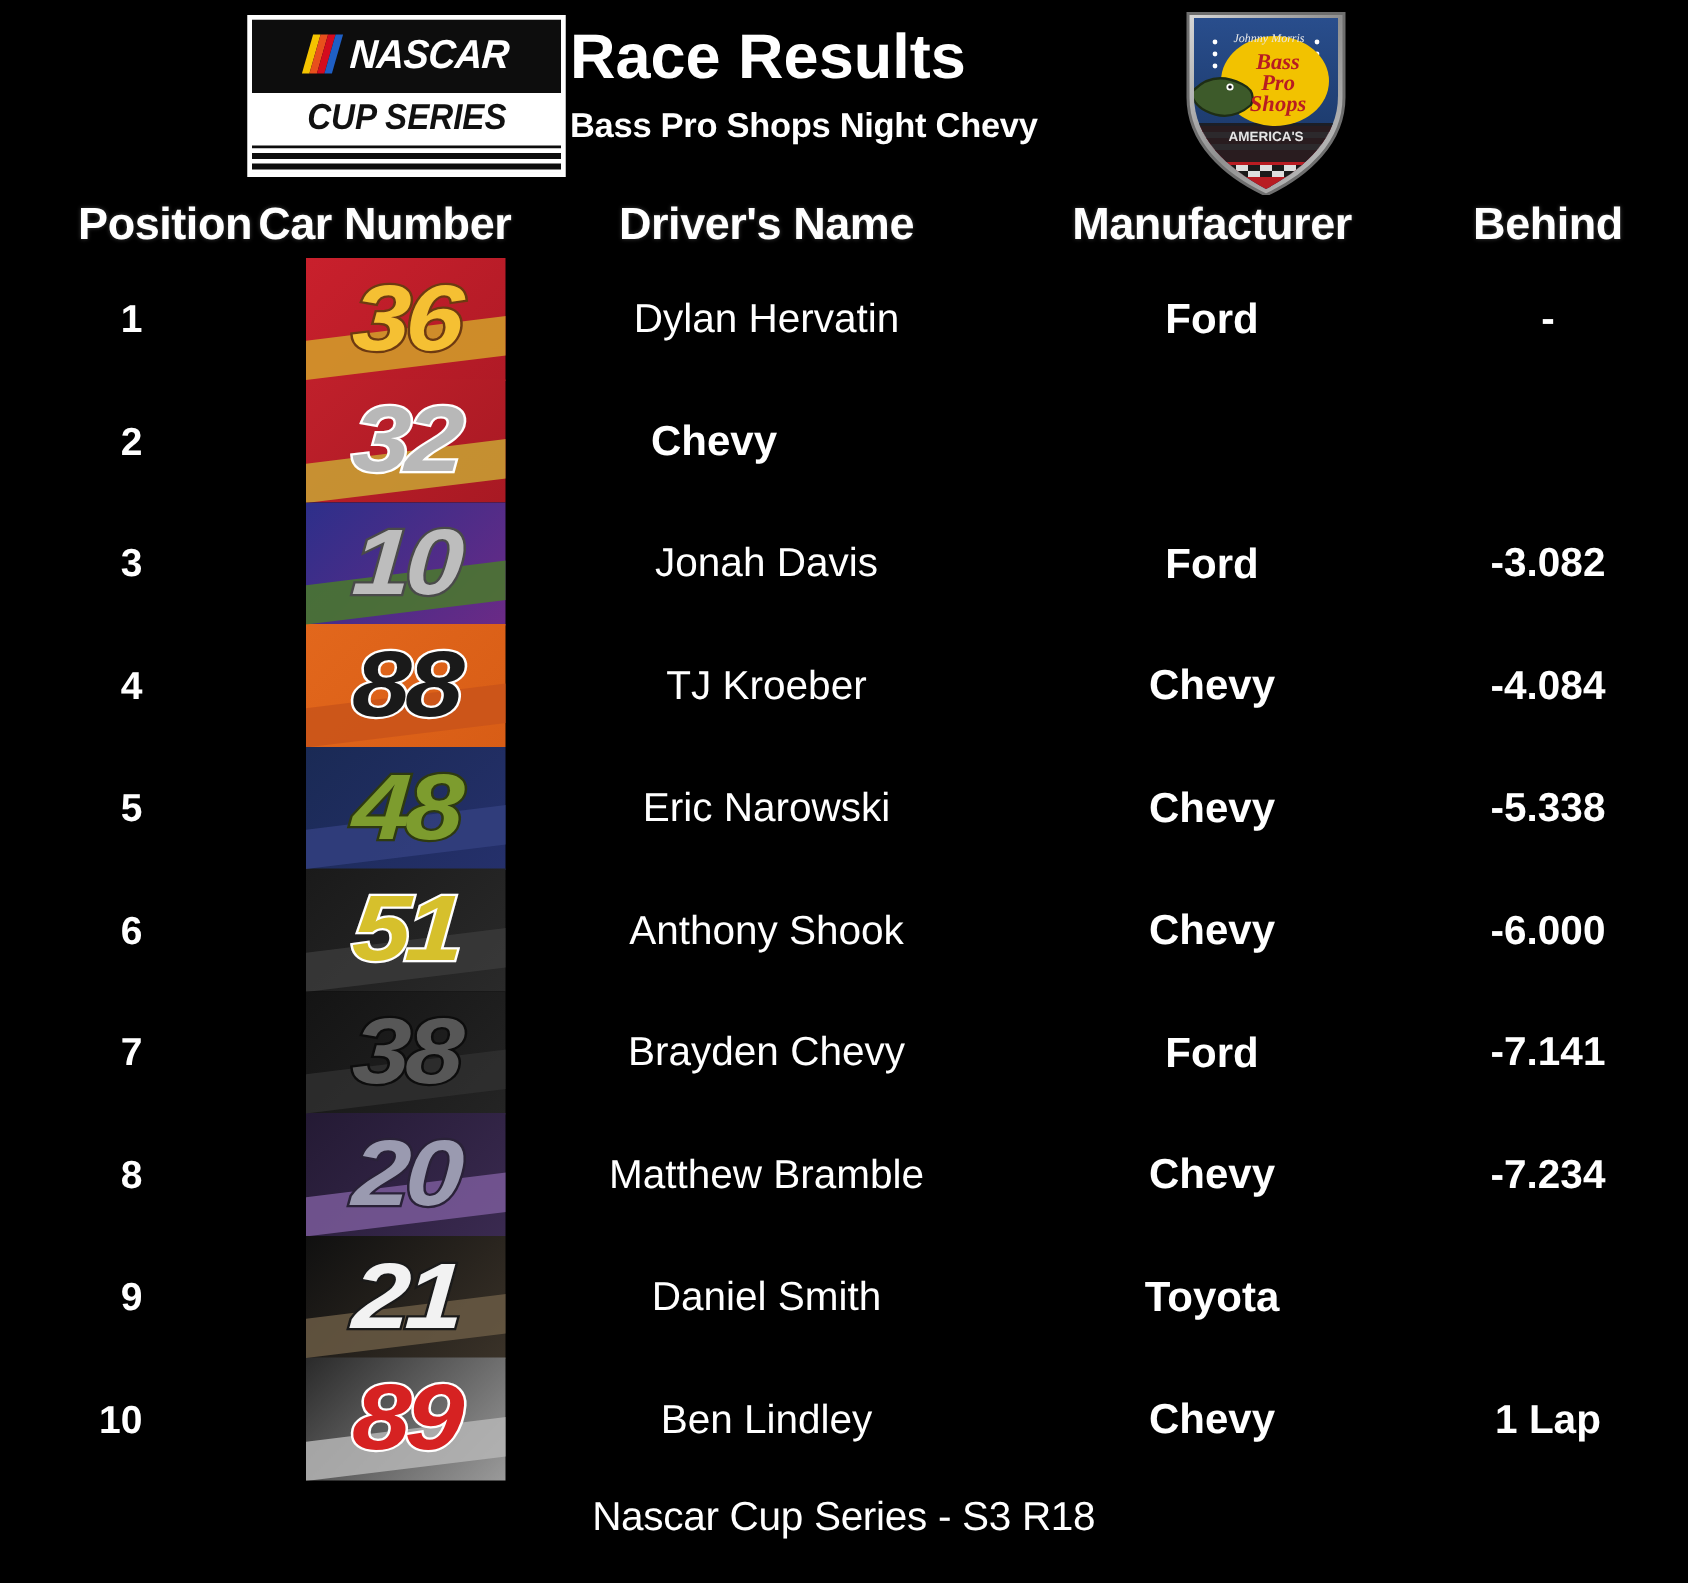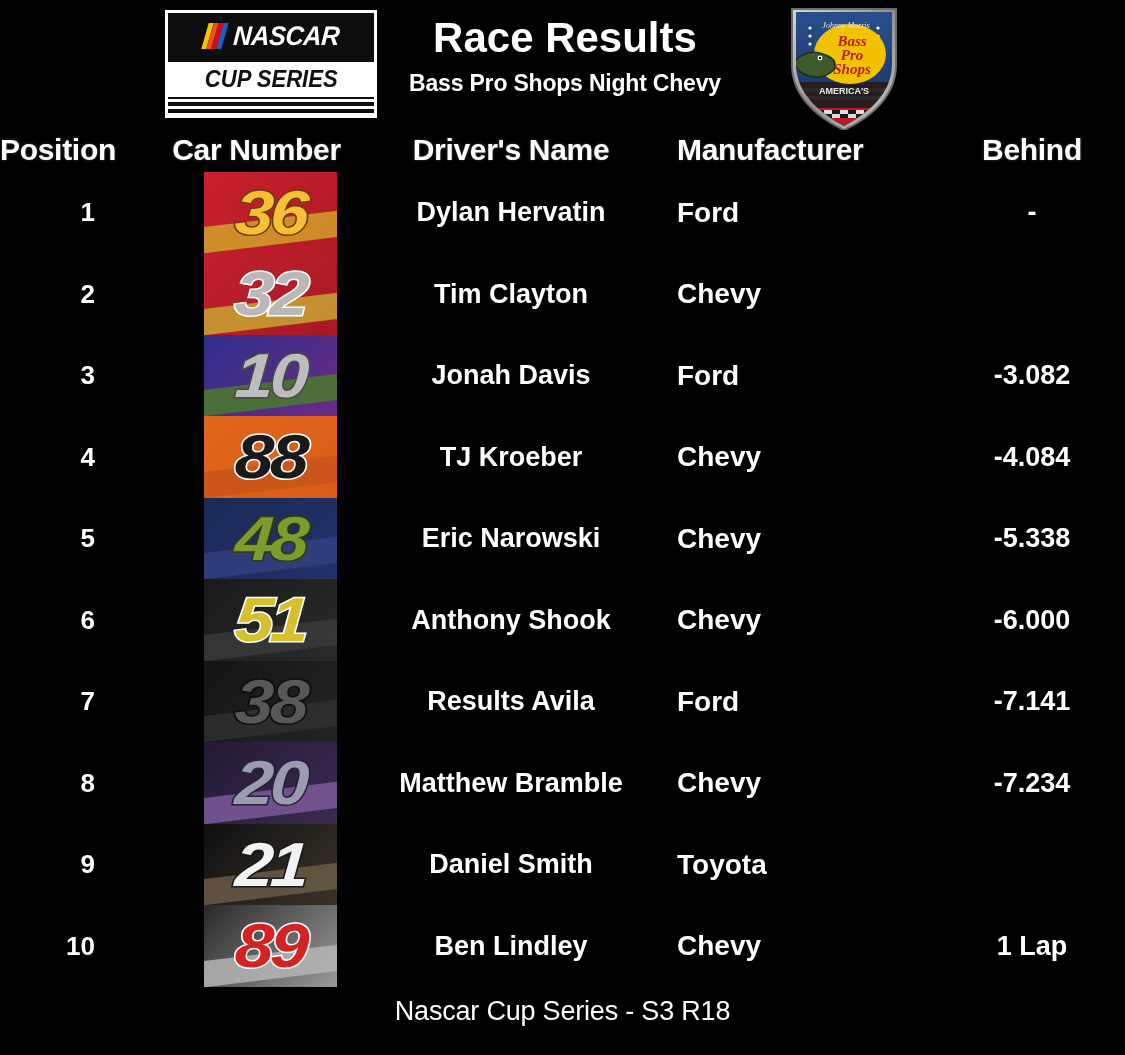--- a/index.html
+++ b/index.html
@@ -84,21 +84,21 @@
   }
   .nascar-bars { flex: 1 1 auto; background:#ffffff; padding-top:3px;}
   .nascar-bars span { display:block; background:#0d0d0d; height:4px; margin-bottom:3px; }
 
   
   .title-block {
     position: absolute;
     left: 380px;
     top: 16px;
     width: 370px;
-    text-align: center;
+    text-align: left;
   }
   .race-title {
     font-size: 42px;
     font-weight: bold;
     line-height: 1.05;
     letter-spacing: 0px;
     text-shadow: 0 0 2px #000;
   }
   .race-subtitle {
     margin-top: 10px;
@@ -127,33 +127,33 @@
   .row {
     display: flex;
     align-items: center;
     height: 81.5px;
   }
   .row.head { height: 44px; }
 
   .c-pos    { width: 168px; text-align: right; padding-right: 73px; box-sizing: border-box; }
   .c-car    { width: 177px; text-align: center; box-sizing: border-box; position: relative; }
   .c-driver { width: 332px; text-align: center; box-sizing: border-box; }
-  .c-manu   { width: 262px; text-align: left; box-sizing: border-box; }
+  .c-manu   { width: 262px; text-align: center; box-sizing: border-box; }
   .c-behind { width: 186px; text-align: center; box-sizing: border-box; }
 
   .row.head > div {
     font-size: 30px;
     font-weight: bold;
     letter-spacing: -0.3px;
     text-shadow: 0 0 3px rgba(255,255,255,0.25);
   }
-  .row.head .c-pos { text-align: left; padding-right: 0; }
+  .row.head .c-pos { text-align: right; padding-right: 0; }
 
   .row.body .c-pos    { font-size: 26px; font-weight: bold; }
-  .row.body .c-driver { font-size: 27px; font-weight: bold; }
+  .row.body .c-driver { font-size: 27px; font-weight: normal; }
   .row.body .c-manu   { font-size: 28px; font-weight: bold; }
   .row.body .c-behind { font-size: 27px; font-weight: bold; }
 
   
   .carplate {
     position: absolute;
     left: 36px;
     top: -41px;
     width: 133px;
     height: 82px;
@@ -308,21 +308,20 @@
         <div class="c-behind">-</div>
       </div>
       <div class="row body">
         <div class="c-pos">2</div>
         <div class="c-car">
           <div class="carplate" style="background:linear-gradient(135deg,#c0202b 0%,#a81923 100%);">
             <div class="streak" style="background:#c9a534;top:58%;transform:rotate(-7deg);"></div>
             <span class="carnum" style="color:#b8b8b8;-webkit-text-stroke:3px #ffffff;paint-order:stroke fill;">32</span>
           </div>
         </div>
-        <div class="c-driver">Tim Clayton</div>
         <div class="c-manu">Chevy</div>
       </div>
       <div class="row body">
         <div class="c-pos">3</div>
         <div class="c-car">
           <div class="carplate" style="background:linear-gradient(135deg,#2d2f8a 0%,#6b2a86 100%);">
             <div class="streak" style="background:#4a7a2c;top:58%;transform:rotate(-7deg);"></div>
             <span class="carnum" style="color:#bdbdbd;-webkit-text-stroke:3px #4a4a4a;paint-order:stroke fill;">10</span>
           </div>
         </div>
@@ -367,21 +366,21 @@
         <div class="c-behind">-6.000</div>
       </div>
       <div class="row body">
         <div class="c-pos">7</div>
         <div class="c-car">
           <div class="carplate" style="background:linear-gradient(135deg,#141414 0%,#242424 100%);">
             <div class="streak" style="background:#2f2f2f;top:58%;transform:rotate(-7deg);"></div>
             <span class="carnum" style="color:#575757;-webkit-text-stroke:3px #0d0d0d;paint-order:stroke fill;">38</span>
           </div>
         </div>
-        <div class="c-driver">Results Avila</div>
+        <div class="c-driver">Brayden Chevy</div>
         <div class="c-manu">Ford</div>
         <div class="c-behind">-7.141</div>
       </div>
       <div class="row body">
         <div class="c-pos">8</div>
         <div class="c-car">
           <div class="carplate" style="background:linear-gradient(135deg,#241a34 0%,#3a2a50 100%);">
             <div class="streak" style="background:#7a5a9a;top:58%;transform:rotate(-7deg);"></div>
             <span class="carnum" style="color:#9a9ab0;-webkit-text-stroke:3px #2a2238;paint-order:stroke fill;">20</span>
           </div>

